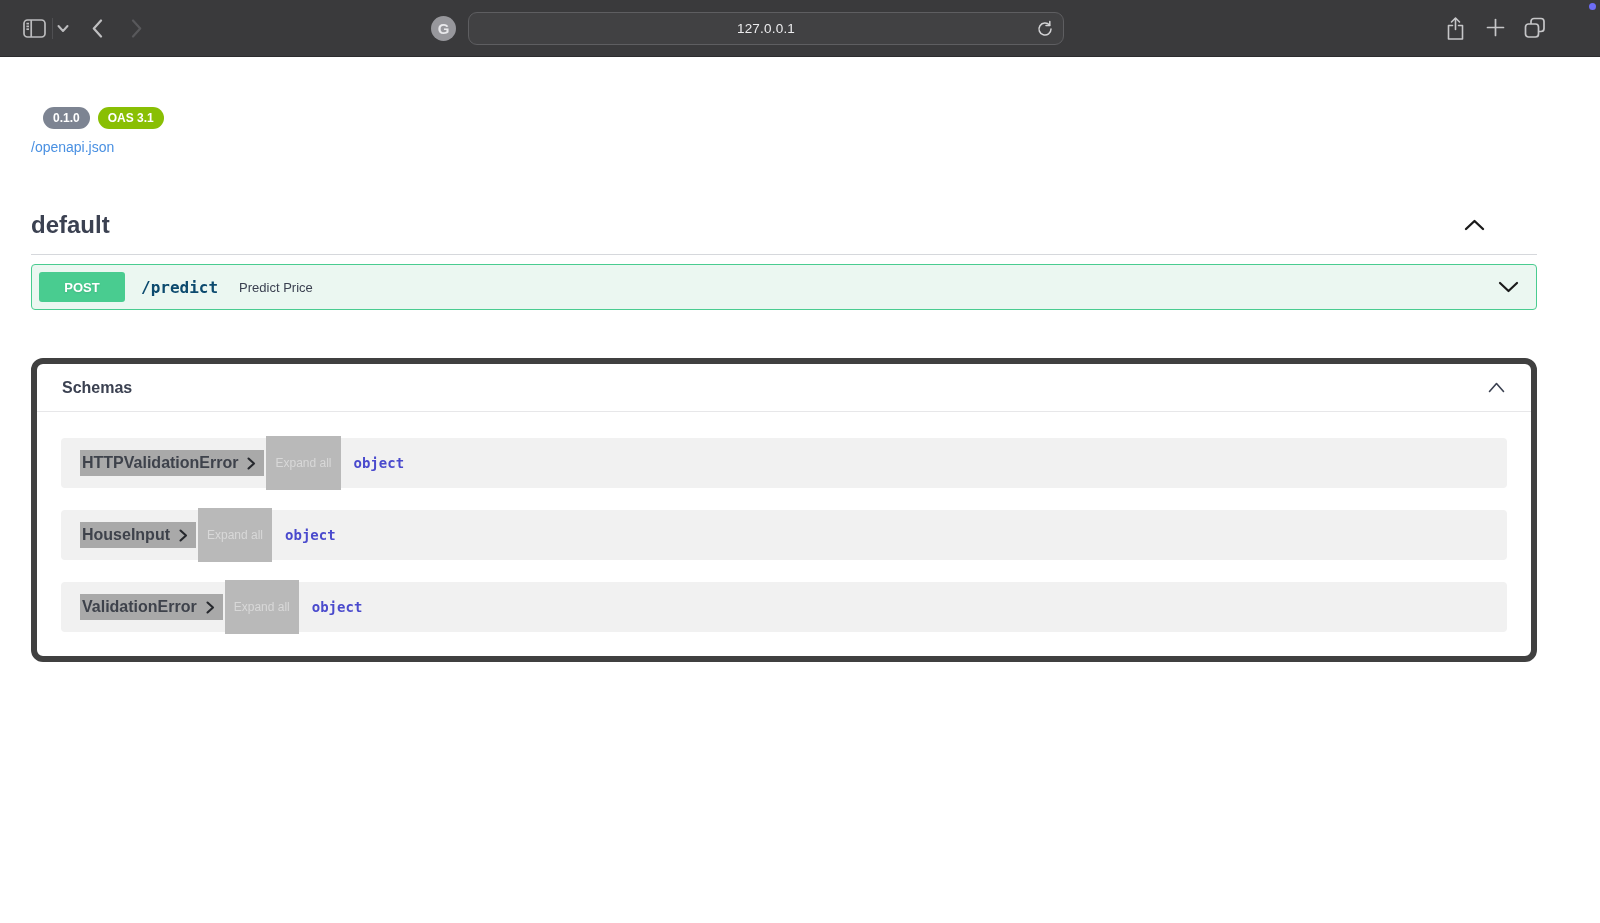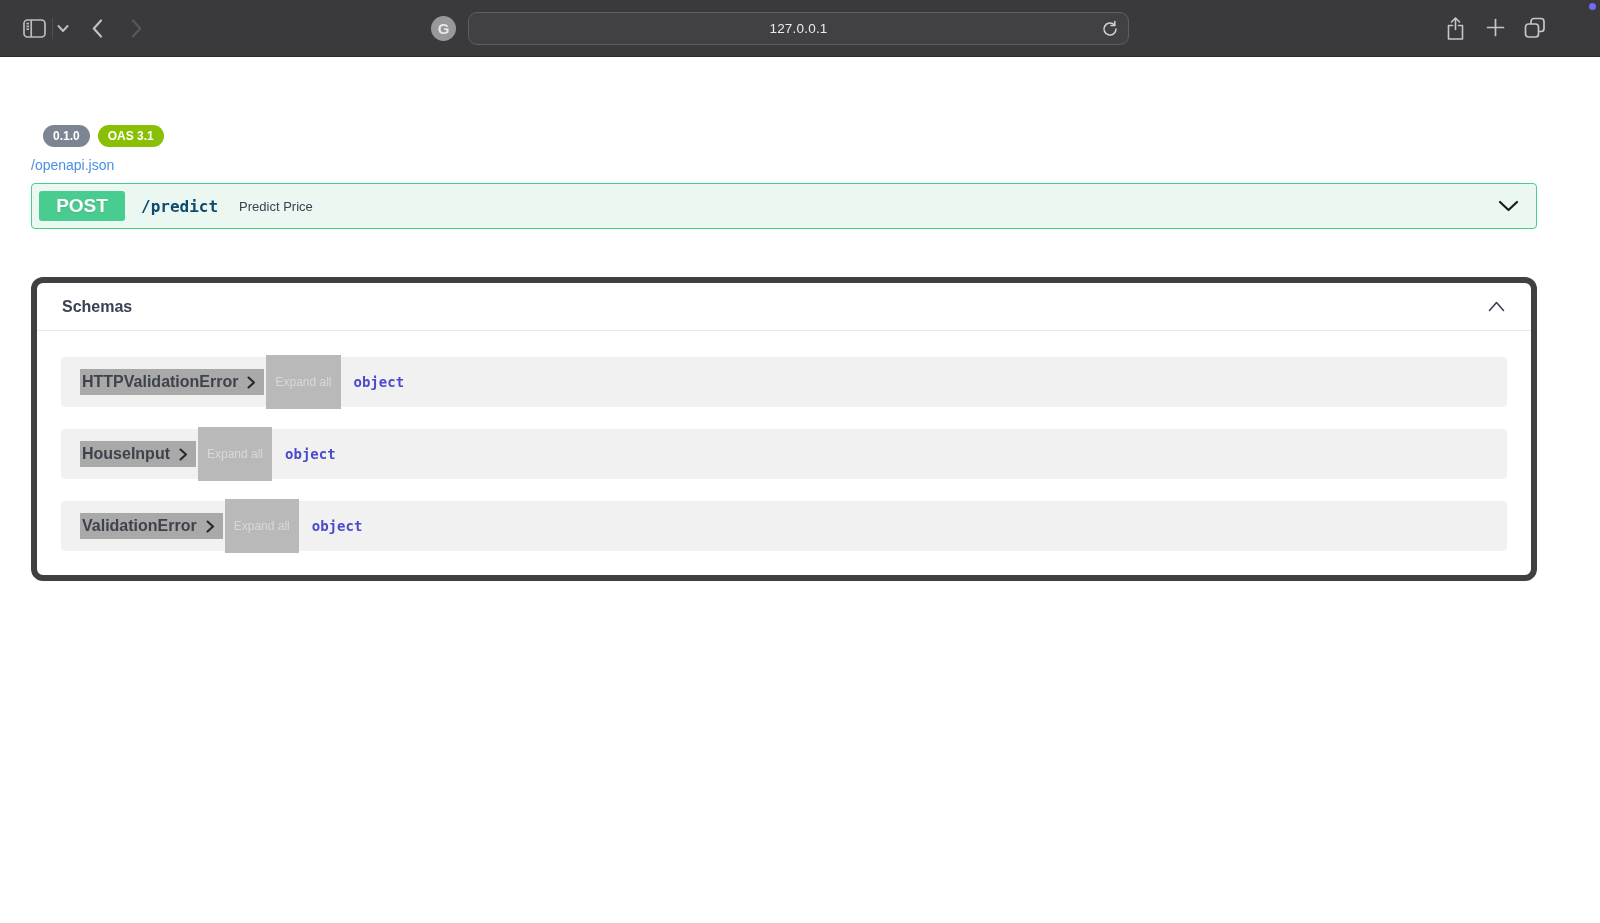--- a/index.html
+++ b/index.html
@@ -5,48 +5,48 @@
   * { margin:0; padding:0; box-sizing:border-box; }
   html,body { width:1600px; height:923px; background:#fff; font-family:"Liberation Sans",sans-serif; }
 
   
   .toolbar { position:relative; height:57px; background:#3a3a3c; border-bottom:1px solid #2c2c2e; }
   .tb { position:absolute; display:flex; align-items:center; justify-content:center; color:#bcbcbe; }
   .tb svg { display:block; }
   .tb-divider { position:absolute; left:52px; top:18px; width:1px; height:21px; background:#4f4f52; }
   .ext-icon { left:431px; top:16px; width:25px; height:25px; border-radius:50%; background:#97979c;
               color:#e9e9ec; font-weight:bold; font-size:15px; }
-  .url-field { position:absolute; left:468px; top:12px; width:661px; height:33px;
+  .url-field { position:absolute; left:468px; top:12px; width:596px; height:33px;
                background:#414143; border:1px solid #5e5e61; border-radius:9px;
                display:flex; align-items:center; justify-content:center; }
   .url-text { color:#ececee; font-size:13.5px; letter-spacing:.2px; }
   .reload-btn { position:absolute; right:9px; top:7px; }
   .notif-dot { position:absolute; left:1589px; top:3px; width:7px; height:7px; border-radius:50%; background:#6d6df6; }
 
   
   .wrapper { margin-left:31px; width:1506px; color:#3b4151; }
 
   .info { padding-top:50px; }
   .title-row { display:flex; align-items:flex-start; }
   h1.api-title { font-size:37px; font-weight:bold; color:#3b4151; line-height:42px; letter-spacing:-.3px; }
-  .badges { display:flex; gap:8px; margin-left:12px; margin-top:18px; }
+  .badges { display:flex; gap:8px; margin-left:12px; margin-top:0; }
   .pill { display:inline-block; font-size:12px; font-weight:bold; color:#fff; border-radius:57px; padding:4px 10px; }
   .pill.version { background:#7d8492; }
   .pill.oas { background:#89bf04; }
   .spec-link { display:inline-block; margin-top:10px; font-size:14px; color:#4990e2; text-decoration:none; }
 
   .tag-row { margin-top:55px; display:flex; align-items:center; justify-content:space-between;
              border-bottom:1px solid #d6d8dc; padding-bottom:15px; padding-right:52px; }
   h3.tag-name { font-size:24px; font-weight:bold; color:#3b4151; }
   .chev-btn { background:none; border:none; cursor:pointer; padding:0; display:flex; align-items:center; }
 
   .opblock { margin-top:9px; height:46px; display:flex; align-items:center;
              background:#ebf7f1; border:1px solid #49cc90; border-radius:4px; padding:0 10px 0 7px; }
   .method-badge { min-width:86px; height:30px; display:flex; align-items:center; justify-content:center;
-                  background:#49cc90; border-radius:3px; color:#fff; font-weight:bold; font-size:19px;
+                  background:#49cc90; border-radius:3px; color:#fff; font-weight:bold; font-size:13px;
                   text-shadow:0 1px 2px rgba(0,0,0,.1); }
   .op-path { margin-left:16px; font-family:"DejaVu Sans Mono",monospace; font-weight:bold; font-size:16px; color:#0c4a6e; }
   .op-summary { margin-left:21px; font-size:13px; color:#3b4151; }
   .opblock .chev-btn { margin-left:auto; margin-right:7px; }
 
   .schemas-card { margin-top:48px; border:6px solid #404040; border-radius:12px; background:#fff; }
   .schemas-header { height:48px; display:flex; align-items:center; justify-content:space-between;
                     padding:0 26px 0 25px; border-bottom:1px solid #e7e7e9; }
   .schemas-title { font-size:16px; font-weight:bold; color:#3b4151; }
   .schemas-body { padding:26px 24px 24px 24px; }
@@ -129,20 +129,28 @@
   <div class="info">
     <div class="title-row">
       <span class="badges">
         <span class="pill version">0.1.0</span>
         <span class="pill oas">OAS 3.1</span>
       </span>
     </div>
     <a class="spec-link" href="#">/openapi.json</a>
   </div>
 
+  <div class="tag-row">
+    <h3 class="tag-name">default</h3>
+    <button class="chev-btn">
+      <svg width="21" height="12" viewBox="0 0 21 12" fill="none" stroke="#1b1b1b" stroke-width="2.4" stroke-linecap="round" stroke-linejoin="round">
+        <polyline points="2,10 10.5,2 19,10"></polyline>
+      </svg>
+    </button>
+  </div>
 
   <div class="opblock">
     <span class="method-badge">POST</span>
     <span class="op-path">/predict</span>
     <span class="op-summary">Predict Price</span>
     <button class="chev-btn">
       <svg width="21" height="12" viewBox="0 0 21 12" fill="none" stroke="#1b1b1b" stroke-width="2.2" stroke-linecap="round" stroke-linejoin="round">
         <polyline points="2,2 10.5,10 19,2"></polyline>
       </svg>
     </button>

